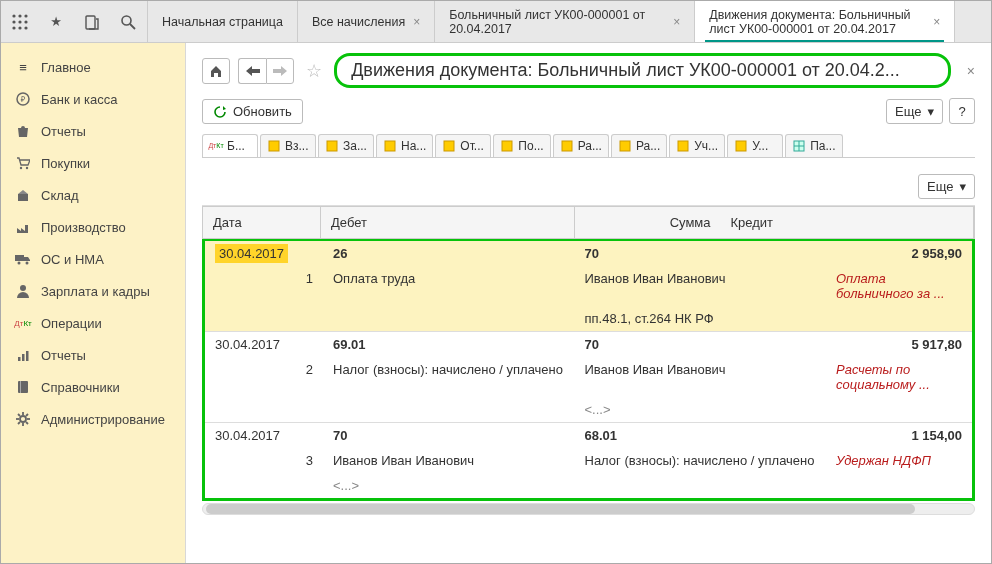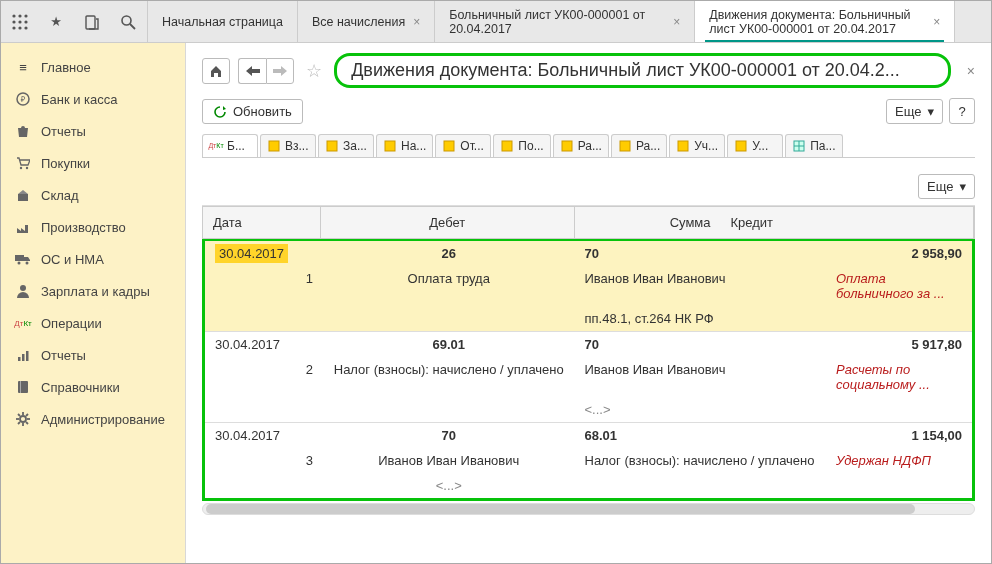--- a/index.html
+++ b/index.html
@@ -41,21 +41,21 @@
     .inner-tabs { display: flex; gap: 2px; border-bottom: 1px solid #ccc; margin-bottom: 12px; flex-wrap:nowrap; overflow:hidden;}
     .inner-tab { padding: 4px 6px; border: 1px solid #ccc; border-bottom: none; border-radius: 3px 3px 0 0; background: #f5f5f5; display: flex; align-items: center; gap: 4px; cursor: pointer; font-size: 12px; min-width: 56px; }
     .inner-tab.active { background: #fff; border-bottom: 1px solid #fff; margin-bottom: -1px; }
     .tab-ic { width: 14px; height: 14px; display: inline-flex; align-items: center; justify-content: center; font-size: 9px; }
     
     .table-wrap { border-top: 1px solid #ddd; }
     .table-more { display: flex; justify-content: flex-end; padding-top: 4px; margin-bottom: 6px; }
     .thead { display: flex; border: 1px solid #ccc; background: #f5f5f5; font-weight: normal; }
     .thead .th { padding: 8px 10px; border-right: 1px solid #ccc; font-size: 13px; color: #333; }
     .c-date { width: 118px; }
-    .c-debit { flex: 1; text-align: center; }
+    .c-debit { flex: 1; }
     .c-credit { flex: 1; }
     .c-sum { width: 146px; text-align: right; }
     
     .tbody { border: 3px solid #07c20a; border-top: 2px solid #07c20a; }
     .row-group { }
     .trow { display: flex; }
     .trow .td { padding: 5px 10px; font-size: 13px; }
     .bold { font-weight: bold; }
     .italic { font-style: italic; color: #b91c1c; }
     .highlight-date { background: #ffd42a; }

